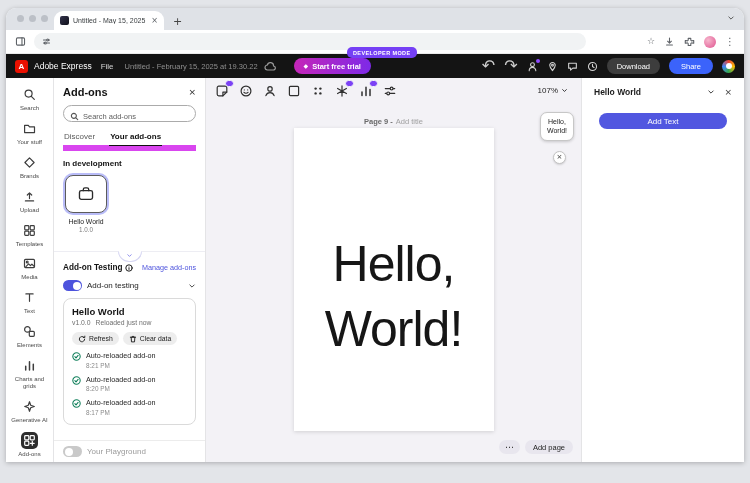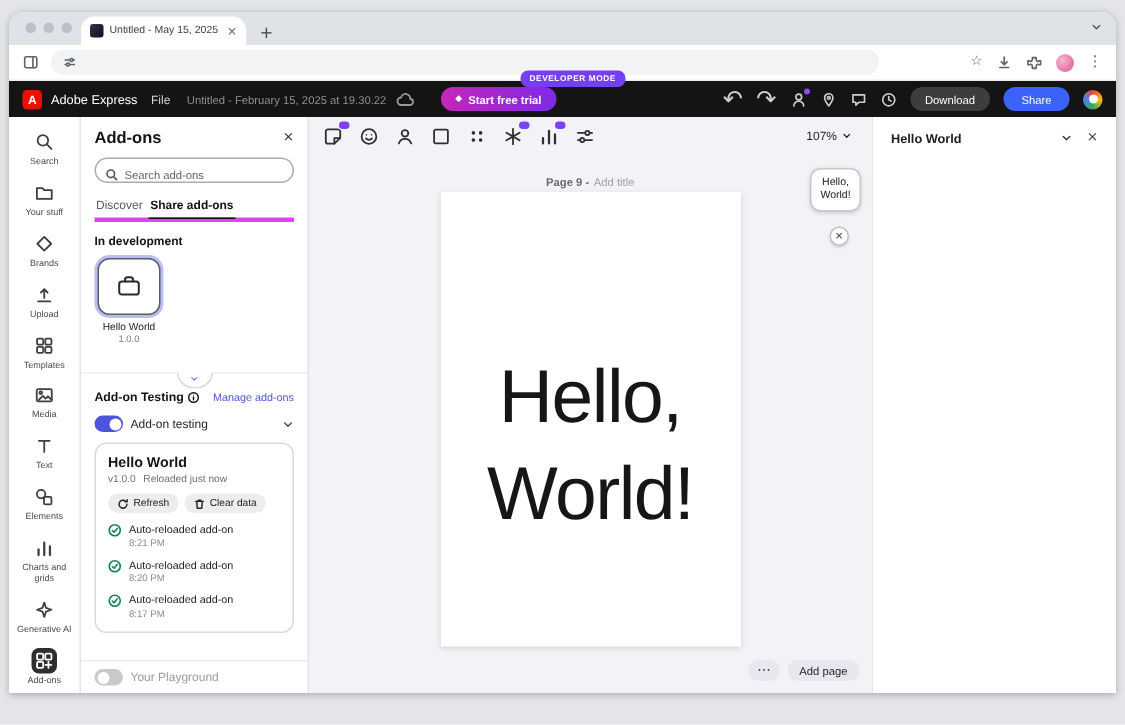--- a/index.html
+++ b/index.html
@@ -50,21 +50,21 @@
 .ritem.active .ibox{background:#2e2e2e;color:#fff}
 .rlabel{font-size:6px;color:#4a4a4a;text-align:center;line-height:1.15;max-width:42px}
 
 .panel{width:152px;background:#fff;border-right:1px solid #e4e4e6;padding:8px 9px 0;position:relative;overflow:hidden}
 .ph{display:flex;align-items:center;justify-content:space-between}
 .ptitle{font-size:11px;font-weight:bold;color:#131313}
 .x{color:#2c2c2c;font-size:9px}
 .sbox{margin-top:7px;height:17px;border:1px solid #ababab;border-radius:9px;display:flex;align-items:flex-end;gap:4px;padding:0 6px;color:#565656}
 .sbox input{border:none;outline:none;background:transparent;font-size:7.5px;width:100%;color:#222;font-family:inherit}
 .sbox input::placeholder{color:#5f5f5f}
-.ptabs{display:flex;gap:3px;margin-top:8px;border-bottom:3px solid #d946ef}
+.ptabs{display:flex;gap:13px;margin-top:8px;border-bottom:6px solid #d946ef}
 .ptab{font-size:8px;color:#5a5a5a;padding:2px 1px 4px}
 .ptab.on{color:#111;font-weight:bold;border-bottom:1.5px solid #111;margin-bottom:-1px}
 .indev{margin-top:8px;font-size:8px;font-weight:bold;color:#131313}
 .tile{margin-top:7px;margin-left:2px;width:42px;height:38px;border:1.5px solid #5c5c5c;border-radius:8px;box-shadow:0 0 0 2px rgba(99,107,240,.45);display:flex;align-items:center;justify-content:center;color:#2a2a2a;background:#fff}
 .tname{margin-top:5px;margin-left:2px;width:42px;text-align:center;font-size:6.8px;color:#222}
 .tver{margin-left:2px;width:42px;text-align:center;font-size:6.3px;color:#7c7c7c;margin-top:1px}
 .pdiv{margin:18px -9px 0;border-top:1px solid #ededf3;position:relative;height:0}
 .handle{position:absolute;left:50%;top:-1px;transform:translateX(-50%);width:24px;height:11px;background:#fff;border:1px solid #d6d6f2;border-top:1px solid #fff;border-radius:0 0 12px 12px;display:flex;align-items:flex-start;justify-content:center;color:#7b7bea}
 .th{margin-top:11px;display:flex;align-items:center}
 .thl{font-size:8.2px;font-weight:bold;color:#131313;display:flex;align-items:center;gap:3px}
@@ -329,21 +329,21 @@
         <span>
             <svg width="9" height="9" viewBox="0 0 10 10">
               <circle cx="4.3" cy="4.3" r="2.8"></circle>
               <path d="M6.5 6.5l2.1 2.1"></path>
             </svg>
           </span>
         <input placeholder="Search add-ons" style="">
       </div>
       <div class="ptabs">
         <span class="ptab">Discover</span>
-        <span class="ptab on">Share add-ons</span>
+        <span class="ptab on">Your add-ons</span>
       </div>
       <div class="indev">In development</div>
       <div class="tile">
           <span>
             <svg width="18" height="18" viewBox="0 0 16 16">
               <rect x="2.2" y="5" width="11.6" height="7.8" rx="1.6"></rect>
               <path d="M5.6 5V4a1.5 1.5 0 0 1 1.5-1.5h1.8A1.5 1.5 0 0 1 10.4 4v1"></path>
             </svg>
           </span>
         </div>
@@ -521,16 +521,17 @@
     <div class="rpanel">
       <div class="rph">
         <span class="rptitle">Hello World</span>
         <span class="rpic">
             <svg width="8" height="8" viewBox="0 0 10 10">
               <path d="M2.3 3.7L5 6.4l2.7-2.7"></path>
             </svg>
           </span>
         <span class="rpic g" style="font-size:9px">×</span>
       </div>
+      <div class="addtext">Add Text</div>
     </div>
 
   </div>
 </div>
 
 </body></html>

